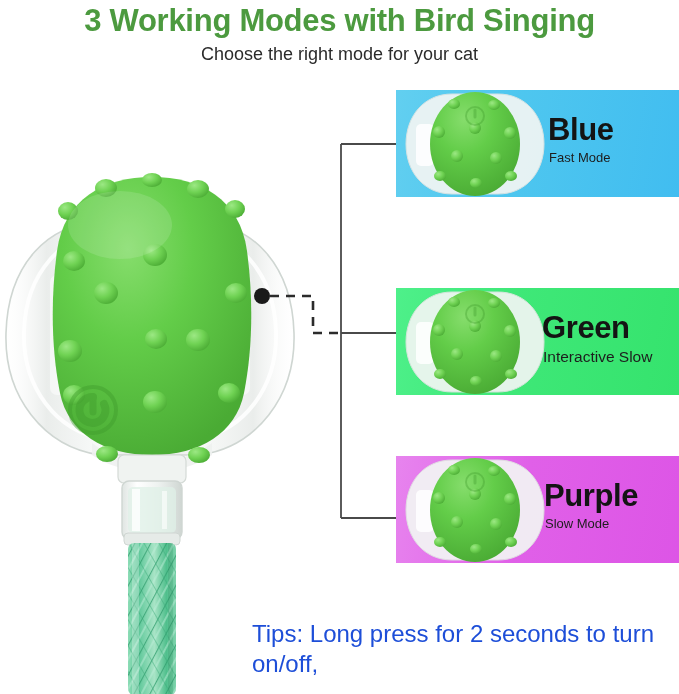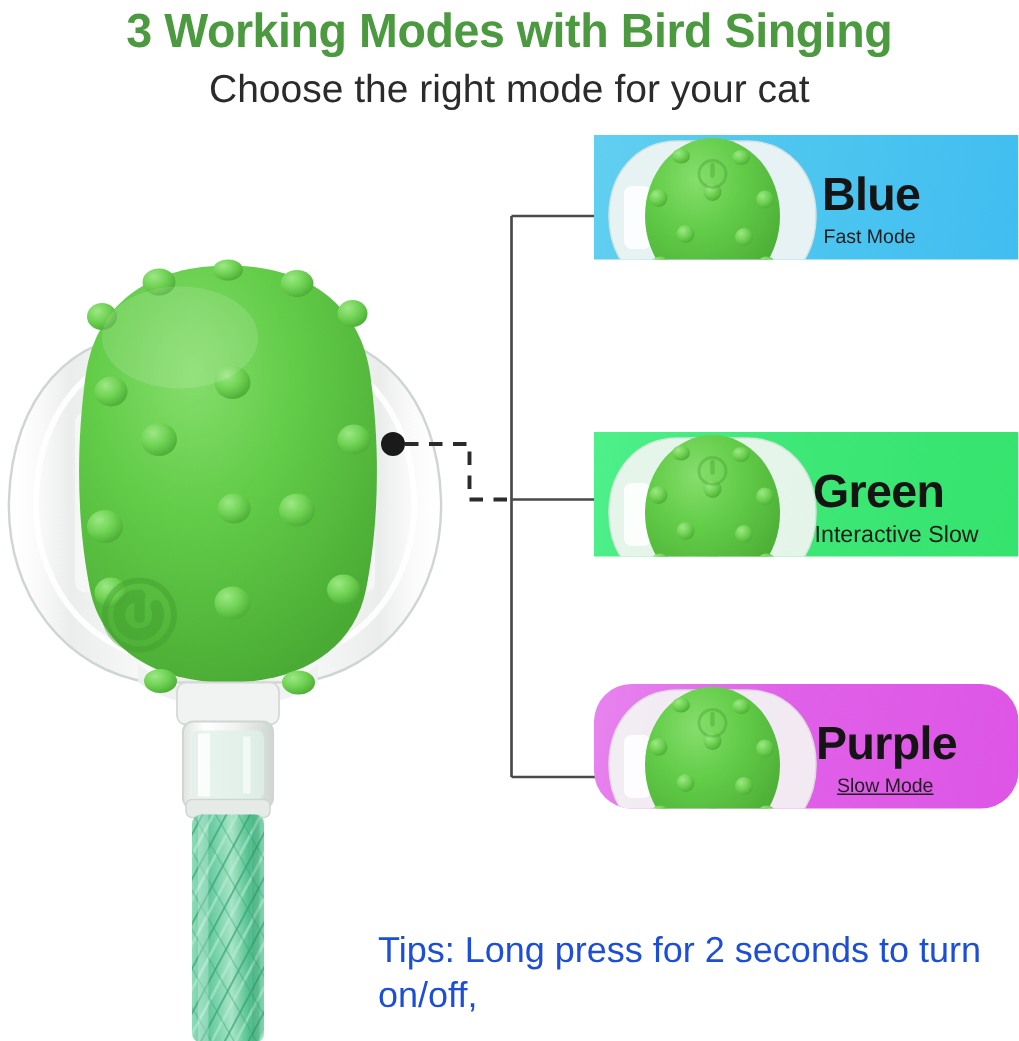--- a/index.html
+++ b/index.html
@@ -18,48 +18,48 @@
     text-align:center;
     font-size:32px; font-weight:bold;
     letter-spacing:-0.3px;
     color:#4c9a3f;
     white-space:nowrap;
     transform:scaleX(0.97);
   }
   .subtitle {
     position:absolute; left:0; top:44px; width:679px;
     text-align:center;
-    font-size:26px; font-weight:normal;
+    font-size:18px; font-weight:normal;
     color:#2b2b2b;
     white-space:nowrap;
   }
 
   
   .card {
-    position:absolute; left:396px; width:283px; height:83px;
+    position:absolute; left:396px; width:283px; height:107px;
     overflow:hidden;
   }
   #card-blue   { top:90px;  background:linear-gradient(100deg,#62cff0 0%,#4fc7ef 38%,#41bdf0 100%); }
   #card-green  { top:272px; background:linear-gradient(100deg,#4ef08a 0%,#3fe878 40%,#35e36d 100%);margin-top:16px; }
-  #card-purple { top:456px; background:linear-gradient(100deg,#e784ee 0%,#e060e8 45%,#dd55e6 100%);border-radius:25px; }
+  #card-purple { top:456px; background:linear-gradient(100deg,#e784ee 0%,#e060e8 45%,#dd55e6 100%); }
 
   .card-label {
     position:absolute; left:152px; top:22px;
     font-size:31px; font-weight:bold; color:#141414;
     letter-spacing:-0.4px; white-space:nowrap;
   }
   .card-sub {
     position:absolute; left:153px; top:60px;
     font-size:13px; font-weight:normal; color:#1d1d1d;
     white-space:nowrap;
   }
   #card-green .card-label { left:146px; }
   #card-green .card-sub   { left:147px; font-size:15.5px; }
   #card-purple .card-label{ left:148px; }
-  #card-purple .card-sub  { left:162px;text-decoration:underline; }
+  #card-purple .card-sub  { left:149px; }
 
   
   .thumb { position:absolute; left:2px; top:-2px; width:152px; height:112px; }
 
   
   .bracket { position:absolute; left:240px; top:80px; width:170px; height:470px; }
 
   
   .tips {
     position:absolute; left:252px; top:619px; width:420px;

